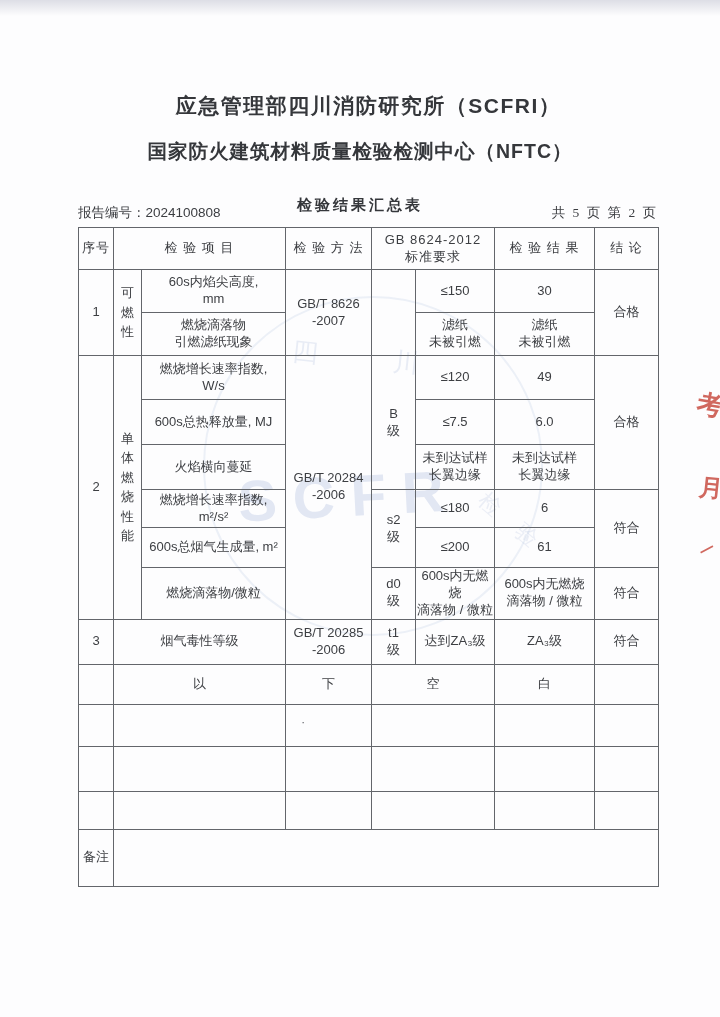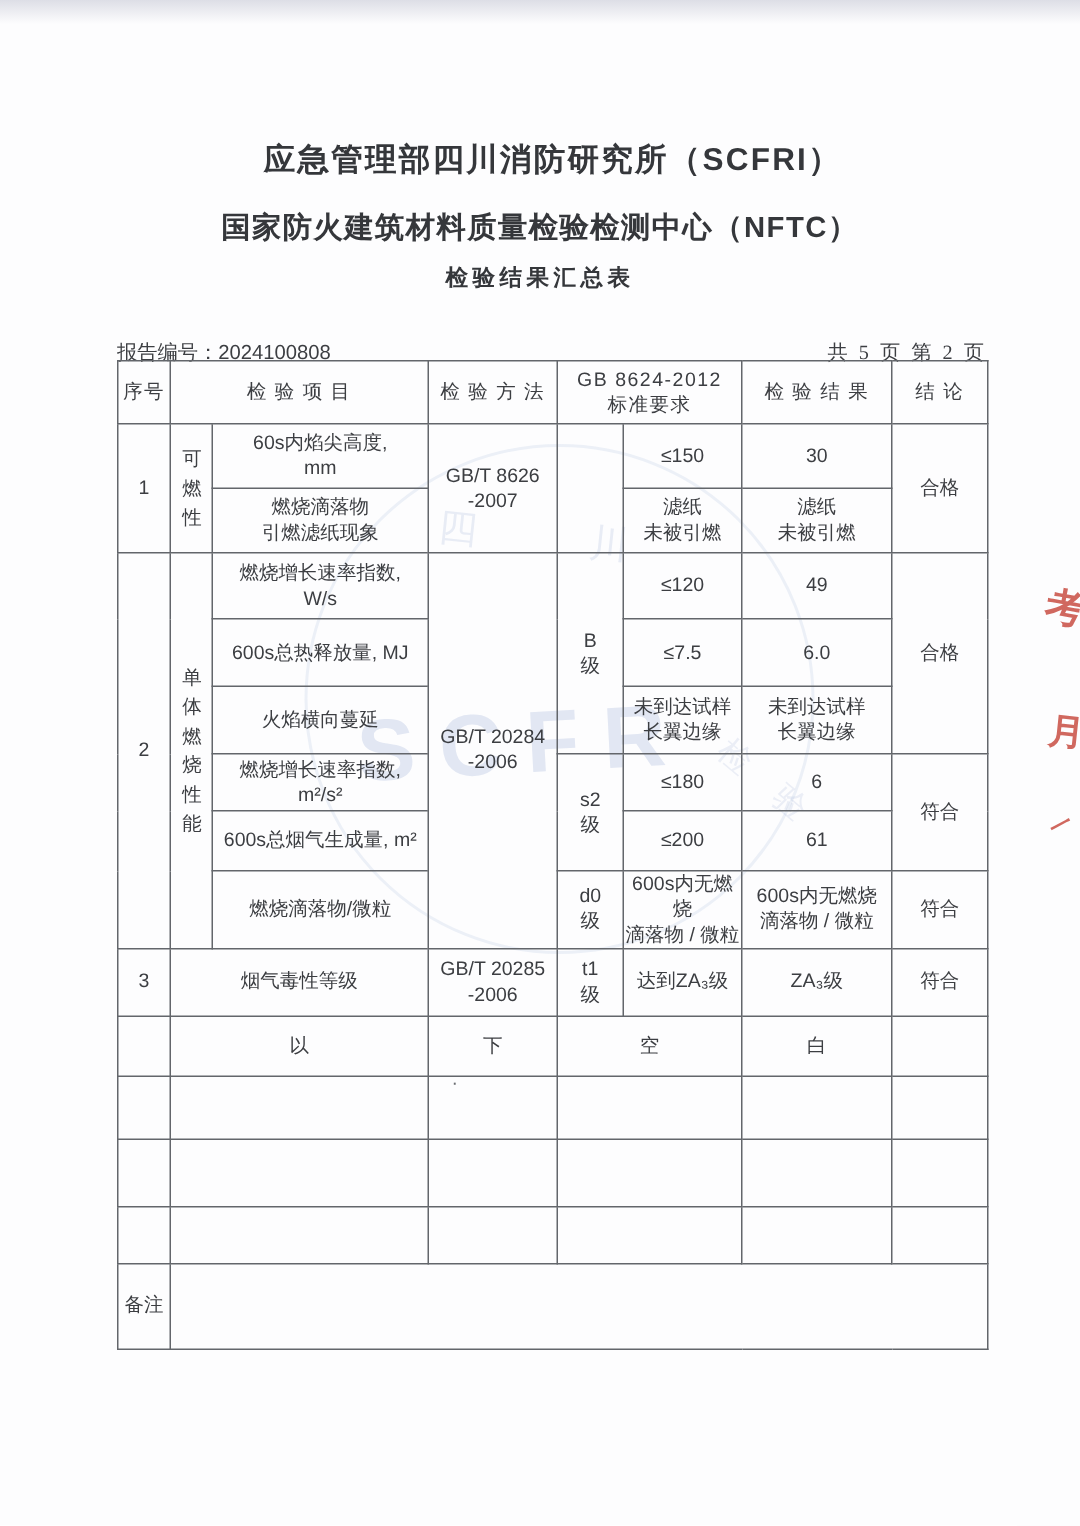--- a/index.html
+++ b/index.html
@@ -6,38 +6,38 @@
   .page{
     position:relative;width:720px;height:1017px;overflow:hidden;
     background:#fdfdfe;
     font-family:"Liberation Sans","DejaVu Sans",sans-serif;
     color:#3f4147;
   }
   .top-shade{position:absolute;top:0;left:0;right:0;height:16px;
     background:linear-gradient(#dddee6,rgba(253,253,254,0));}
   .titles{position:absolute;top:92px;left:0;width:720px;text-align:center;color:#35373b;}
   .t1{font-size:21px;font-weight:600;letter-spacing:1.5px;margin-bottom:18px;margin-left:17px;}
-  .t2{font-size:19.5px;font-weight:600;letter-spacing:1px;margin-bottom:11px;}
+  .t2{font-size:19.5px;font-weight:600;letter-spacing:1px;margin-bottom:31px;}
   .t3{font-size:15px;font-weight:600;letter-spacing:3px;}
-  .report-line{position:absolute;left:78px;top:226px;width:580px;
+  .report-line{position:absolute;left:78px;top:204px;width:580px;
     display:flex;justify-content:space-between;font-size:13.5px;color:#3c3e42;}
   .pg{letter-spacing:2px;font-family:Liberation Serif, serif;}
 
   table.main{
-    position:absolute;left:78px;top:240px;width:580px;
+    position:absolute;left:78px;top:227px;width:580px;
     border-collapse:collapse;table-layout:fixed;
     border:1.5px solid #5b5e63;
   }
   table.main td{
     border:1px solid #63666b;padding:0 1px;text-align:center;vertical-align:middle;
     font-size:13px;line-height:1.3;color:#3c3e42;white-space:pre-line;
     overflow:hidden;
   }
   td.hdr{font-size:13.5px;letter-spacing:1px;}
-  .vtext{display:inline-block;width:14px;word-break:break-all;line-height:1.5;text-align:right;}
+  .vtext{display:inline-block;width:14px;word-break:break-all;line-height:1.5;text-align:center;}
   td.vtop{vertical-align:top;padding-top:6px;}
   td.fs12{font-size:12px;margin-top:12px;}
 
   
   .wm-ring{position:absolute;left:203px;top:296px;width:336px;height:336px;border-radius:50%;
     border:2.5px solid rgba(126,152,201,0.13);}
   .wm-letters{position:absolute;left:238px;top:462px;font-size:58px;font-weight:700;
     letter-spacing:16px;color:rgba(118,146,199,0.20);transform:rotate(-3deg);white-space:nowrap;}
   .wm-chars-top{position:absolute;left:292px;top:342px;font-size:26px;letter-spacing:34px;
     color:rgba(126,152,201,0.16);transform:rotate(6deg);white-space:nowrap;}

